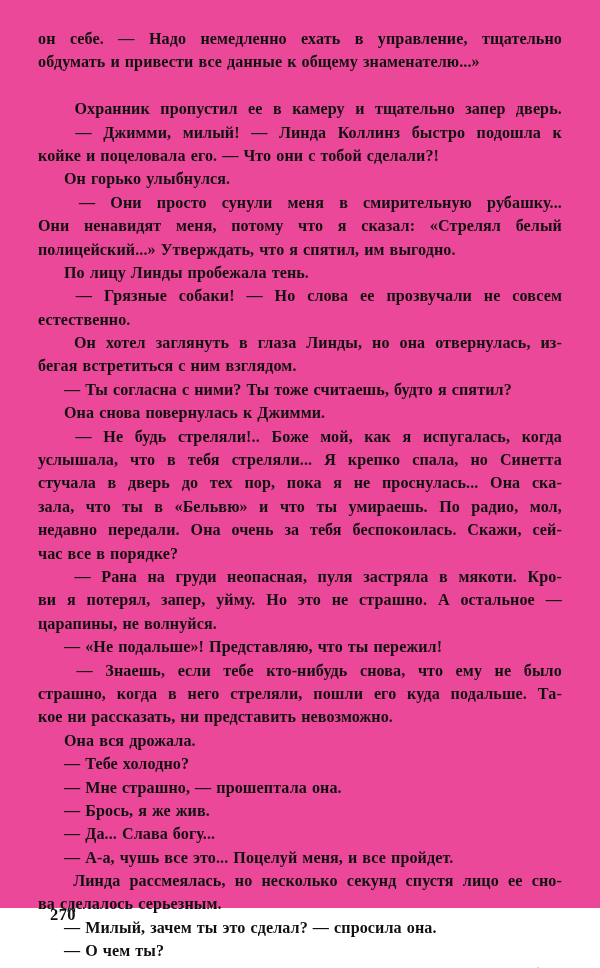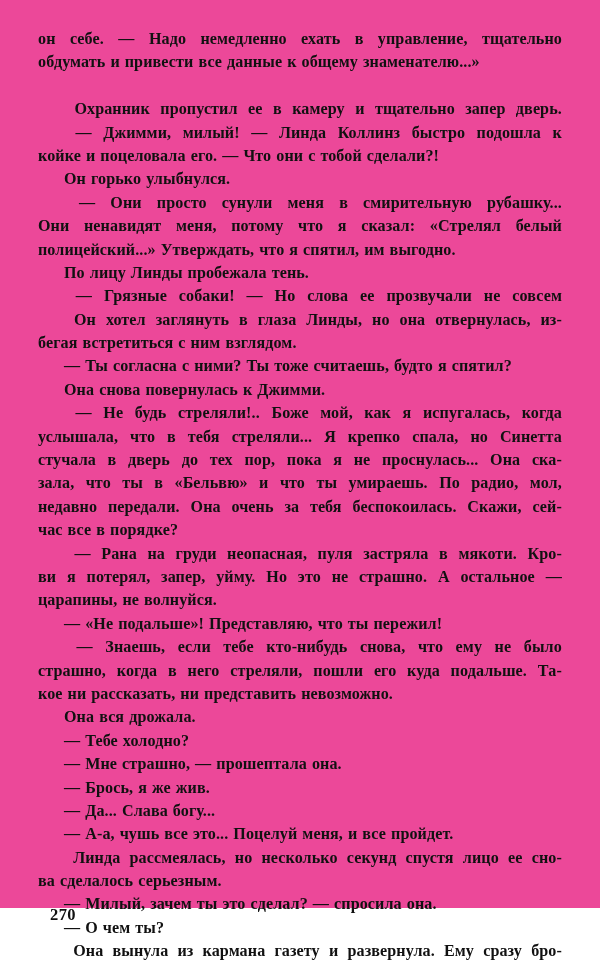--- a/index.html
+++ b/index.html
@@ -86,20 +86,21 @@
       <div class="blankline"></div>
       <div class="line just"><span class="indent"></span><span class="w">Охранник</span><span class="w">пропустил</span><span class="w">ее</span><span class="w">в</span><span class="w">камеру</span><span class="w">и</span><span class="w">тщательно</span><span class="w">запер</span><span class="w">дверь.</span></div>
       <div class="line just"><span class="indent"></span><span class="w">—</span><span class="w">Джимми,</span><span class="w">милый!</span><span class="w">—</span><span class="w">Линда</span><span class="w">Коллинз</span><span class="w">быстро</span><span class="w">подошла</span><span class="w">к</span></div>
       <div class="line flush"><span class="w">койке</span><span class="w">и</span><span class="w">поцеловала</span><span class="w">его.</span><span class="w">—</span><span class="w">Что</span><span class="w">они</span><span class="w">с</span><span class="w">тобой</span><span class="w">сделали?!</span></div>
       <div class="line flush"><span class="indent"></span><span class="w">Он</span><span class="w">горько</span><span class="w">улыбнулся.</span></div>
       <div class="line just"><span class="indent"></span><span class="w">—</span><span class="w">Они</span><span class="w">просто</span><span class="w">сунули</span><span class="w">меня</span><span class="w">в</span><span class="w">смирительную</span><span class="w">рубашку...</span></div>
       <div class="line just"><span class="w">Они</span><span class="w">ненавидят</span><span class="w">меня,</span><span class="w">потому</span><span class="w">что</span><span class="w">я</span><span class="w">сказал:</span><span class="w">«Стрелял</span><span class="w">белый</span></div>
       <div class="line flush"><span class="w">полицейский...»</span><span class="w">Утверждать,</span><span class="w">что</span><span class="w">я</span><span class="w">спятил,</span><span class="w">им</span><span class="w">выгодно.</span></div>
       <div class="line flush"><span class="indent"></span><span class="w">По</span><span class="w">лицу</span><span class="w">Линды</span><span class="w">пробежала</span><span class="w">тень.</span></div>
       <div class="line just"><span class="indent"></span><span class="w">—</span><span class="w">Грязные</span><span class="w">собаки!</span><span class="w">—</span><span class="w">Но</span><span class="w">слова</span><span class="w">ее</span><span class="w">прозвучали</span><span class="w">не</span><span class="w">совсем</span></div>
+      <div class="line flush"><span class="w">естественно.</span></div>
       <div class="line just"><span class="indent"></span><span class="w">Он</span><span class="w">хотел</span><span class="w">заглянуть</span><span class="w">в</span><span class="w">глаза</span><span class="w">Линды,</span><span class="w">но</span><span class="w">она</span><span class="w">отвернулась,</span><span class="w">из-</span></div>
       <div class="line flush"><span class="w">бегая</span><span class="w">встретиться</span><span class="w">с</span><span class="w">ним</span><span class="w">взглядом.</span></div>
       <div class="line flush"><span class="indent"></span><span class="w">—</span><span class="w">Ты</span><span class="w">согласна</span><span class="w">с</span><span class="w">ними?</span><span class="w">Ты</span><span class="w">тоже</span><span class="w">считаешь,</span><span class="w">будто</span><span class="w">я</span><span class="w">спятил?</span></div>
       <div class="line flush"><span class="indent"></span><span class="w">Она</span><span class="w">снова</span><span class="w">повернулась</span><span class="w">к</span><span class="w">Джимми.</span></div>
       <div class="line just"><span class="indent"></span><span class="w">—</span><span class="w">Не</span><span class="w">будь</span><span class="w">стреляли!..</span><span class="w">Боже</span><span class="w">мой,</span><span class="w">как</span><span class="w">я</span><span class="w">испугалась,</span><span class="w">когда</span></div>
       <div class="line just"><span class="w">услышала,</span><span class="w">что</span><span class="w">в</span><span class="w">тебя</span><span class="w">стреляли...</span><span class="w">Я</span><span class="w">крепко</span><span class="w">спала,</span><span class="w">но</span><span class="w">Синетта</span></div>
       <div class="line just"><span class="w">стучала</span><span class="w">в</span><span class="w">дверь</span><span class="w">до</span><span class="w">тех</span><span class="w">пор,</span><span class="w">пока</span><span class="w">я</span><span class="w">не</span><span class="w">проснулась...</span><span class="w">Она</span><span class="w">ска-</span></div>
       <div class="line just"><span class="w">зала,</span><span class="w">что</span><span class="w">ты</span><span class="w">в</span><span class="w">«Бельвю»</span><span class="w">и</span><span class="w">что</span><span class="w">ты</span><span class="w">умираешь.</span><span class="w">По</span><span class="w">радио,</span><span class="w">мол,</span></div>
       <div class="line just"><span class="w">недавно</span><span class="w">передали.</span><span class="w">Она</span><span class="w">очень</span><span class="w">за</span><span class="w">тебя</span><span class="w">беспокоилась.</span><span class="w">Скажи,</span><span class="w">сей-</span></div>
       <div class="line flush"><span class="w">час</span><span class="w">все</span><span class="w">в</span><span class="w">порядке?</span></div>

